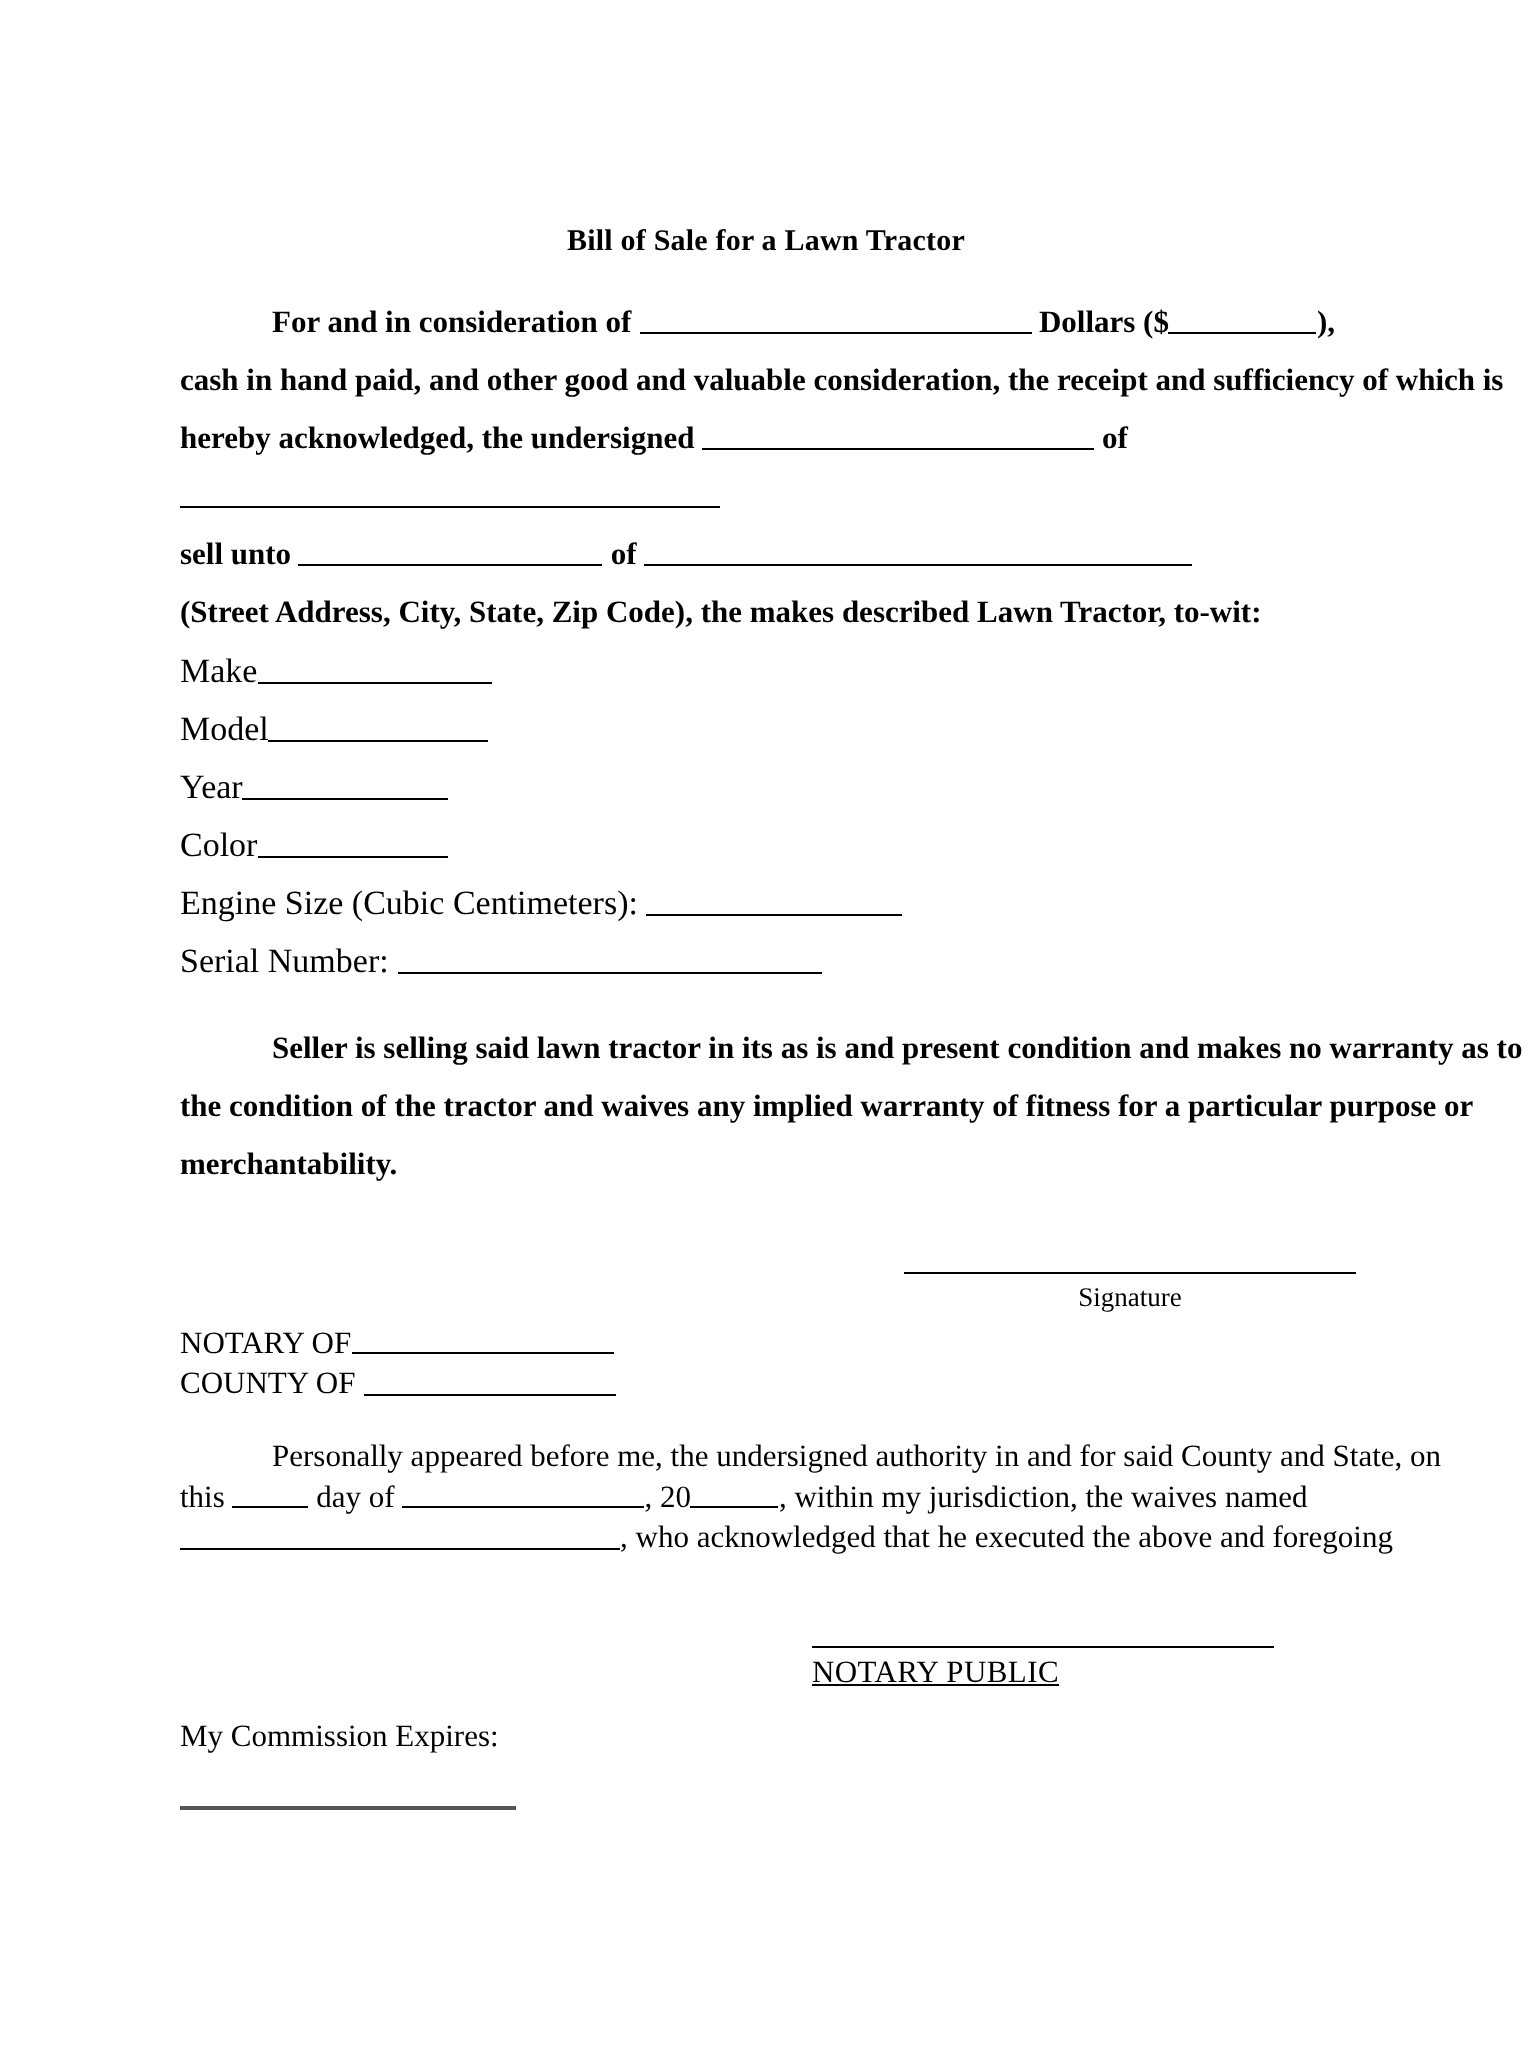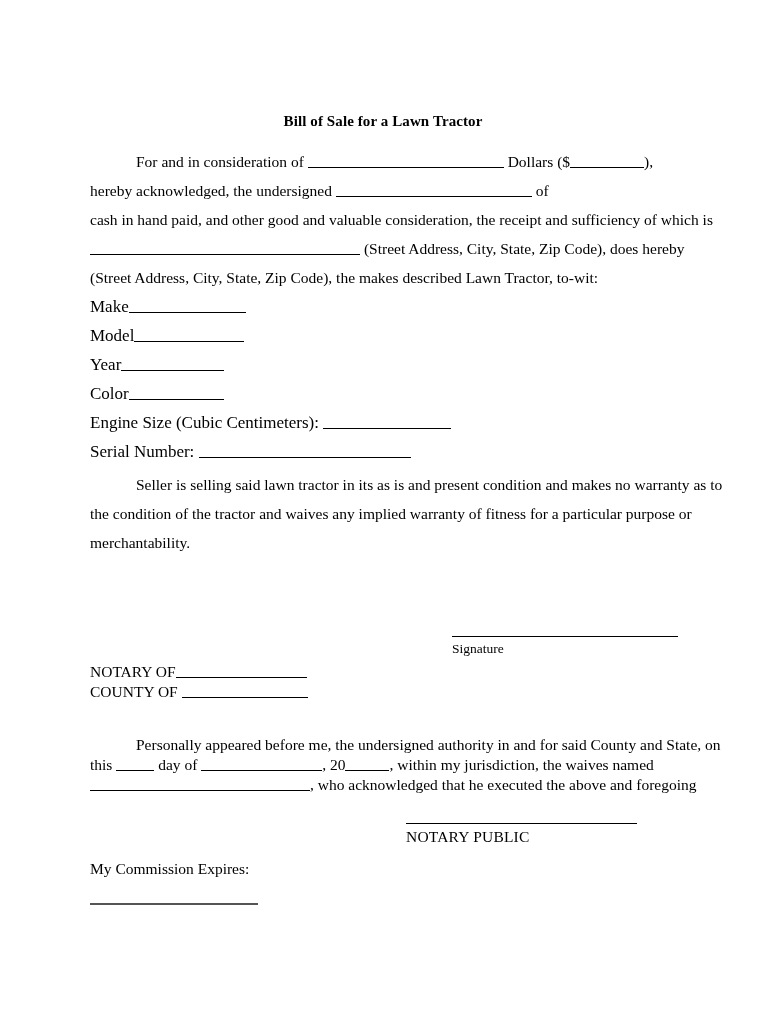--- a/index.html
+++ b/index.html
@@ -34,20 +34,21 @@
     letter-spacing: .1px;
     margin: 0;
     padding-top: 113px;
   }
 
   
   .body-block {
     margin-top: 17px;
     font-size: 15.5px;
     line-height: 29px;
+    font-weight: bold;
   }
   .body-block p {
     margin: 0;
     white-space: nowrap;
   }
   .indent { padding-left: 46px; }
 
   
   .blank {
     display: inline-block;
@@ -102,54 +103,56 @@
   }
   .sig-rule {
     border-top: 1px solid #000;
     width: 226px;
     height: 0;
   }
   .sig-caption {
     font-size: 13.5px;
     line-height: 19px;
     padding-top: 2px;
+    text-align: center;
   }
 
   .state-block {
     position: absolute;
     left: 0;
     top: 662px;
     font-size: 15.5px;
     line-height: 20px;
   }
   .state-block p { margin: 0; white-space: nowrap; }
 
   
   .notary-block {
     position: absolute;
     left: 0;
-    top: 735px;
+    top: 719px;
     font-size: 15.5px;
     line-height: 20px;
     width: 586px;
   }
   .notary-block p { margin: 0; white-space: nowrap; }
 
   .notary-sig {
     position: absolute;
     left: 316px;
     top: 823px;
     width: 231px;
   }
   .notary-sig .sig-rule { width: 231px; }
   .notary-sig .np-caption {
     font-size: 15.5px;
     line-height: 21px;
     padding-top: 2px;
     letter-spacing: .2px;
+    text-decoration: underline;
   }
 
   .commission {
     position: absolute;
     left: 0;
     top: 859px;
     font-size: 15.5px;
     line-height: 20px;
   }
   .commission p { margin: 0; white-space: nowrap; }
@@ -169,43 +172,48 @@
   <div class="doc">
 
     <h1 class="doc-title">Bill of Sale for a Lawn Tractor</h1>
 
     <div class="body-block">
       <p>
         <span class="indent">For and in consideration of</span>
         <span class="blank b-amount"></span>
         <span>Dollars ($</span><span class="blank b-dollars"></span><span>),</span>
       </p>
+      <p>cash in hand paid, and other good and valuable consideration, the receipt and sufficiency of which is</p>
       <p>
         <span>hereby acknowledged, the undersigned</span>
         <span class="blank b-seller"></span>
         <span>of</span>
       </p>
-      <p>cash in hand paid, and other good and valuable consideration, the receipt and sufficiency of which is</p>
       <p>
         <span class="blank b-selleradr"></span>
-        <span>(Street Address, City, State, Zip Code), does hereby</span>
+      </p>
+      <p>
+        <span>sell unto</span>
+        <span class="blank b-buyer"></span>
+        <span>of</span>
+        <span class="blank b-buyeradr"></span>
       </p>
       <p>(Street Address, City, State, Zip Code), the makes described Lawn Tractor, to-wit:</p>
     </div>
 
     <div class="detail-list">
       <p><span>Make</span><span class="blank b-make"></span></p>
       <p><span>Model</span><span class="blank b-model"></span></p>
       <p><span>Year</span><span class="blank b-year"></span></p>
       <p><span>Color</span><span class="blank b-color"></span></p>
       <p><span>Engine Size (Cubic Centimeters): </span><span class="blank b-engine"></span></p>
       <p><span>Serial Number: </span><span class="blank b-serial"></span></p>
     </div>
 
-    <div class="body-block" style="margin-top:4px">
+    <div class="body-block" style="margin-top:15px">
       <p class="indent">Seller is selling said lawn tractor in its as is and present condition and makes no warranty as to</p>
       <p>the condition of the tractor and waives any implied warranty of fitness for a particular purpose or</p>
       <p>merchantability.</p>
     </div>
 
     <div class="sig-block">
       <div class="sig-rule"></div>
       <div class="sig-caption">Signature</div>
     </div>
 

